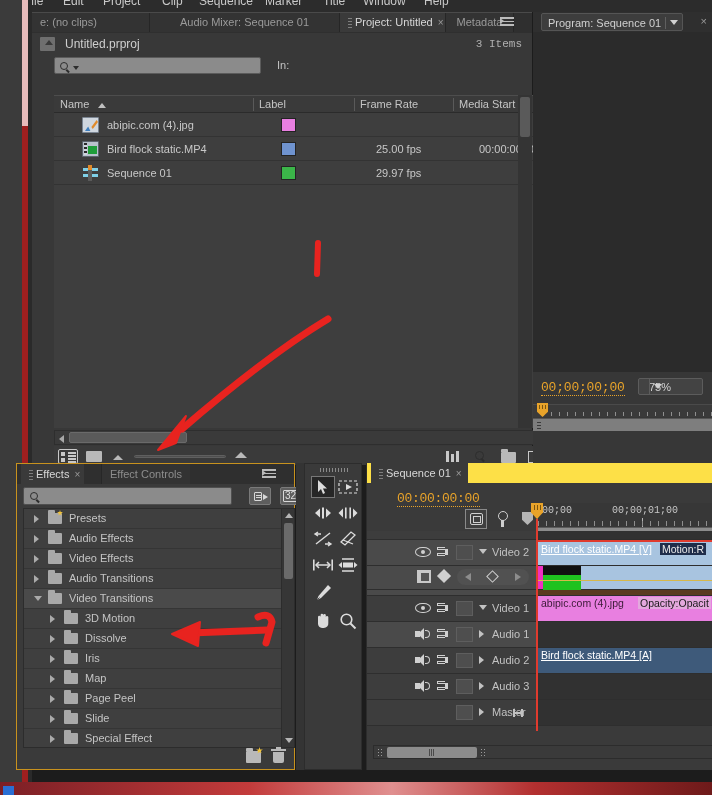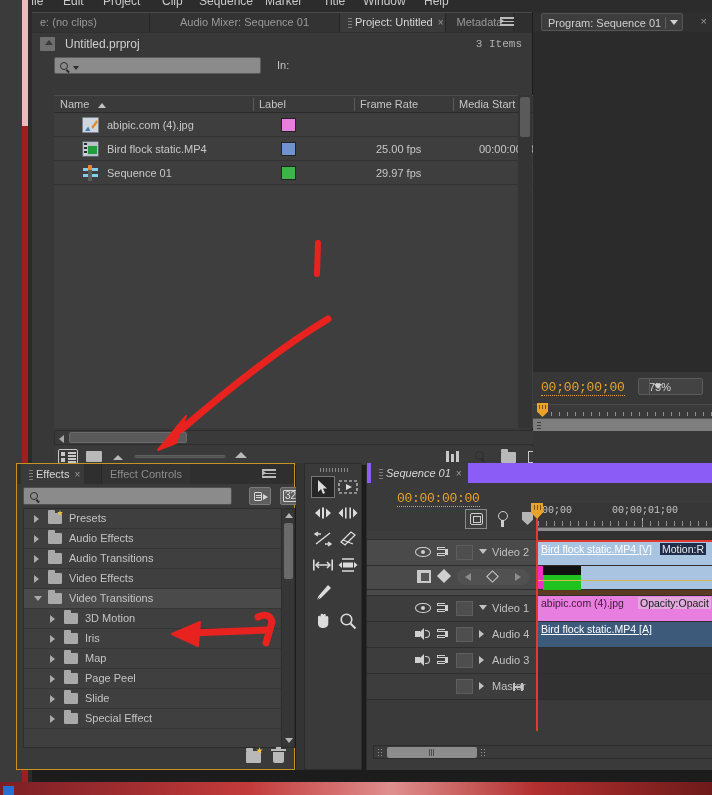--- a/index.html
+++ b/index.html
@@ -201,21 +201,21 @@
   
   #tools{left:304px;top:463px;width:58px;height:307px;background:#3a3a3a;border:1px solid #2c2c2c;}
   #tools .grip{position:absolute;left:14px;top:4px;width:30px;height:4px;
       background-image:radial-gradient(#8a8a8a 40%,transparent 41%);background-size:3px 2px;}
   .tool{position:absolute;width:24px;height:22px;}
   .tool.active{background:#262626;border:1px solid #787878;}
   .tool svg{position:absolute;left:50%;top:50%;transform:translate(-50%,-50%);}
 
   
   #timeline{left:366px;top:463px;width:346px;height:307px;background:#3a3a3a;border-left:1px solid #2c2c2c;}
-  #tl-tabs{height:20px;background:#8b5cf6;position:relative;font-style:italic;}
+  #tl-tabs{height:20px;background:#fde047;position:relative;}
   #tl-tab{position:absolute;left:4px;top:0;height:20px;line-height:20px;padding:0 6px 0 8px;background:#3a3a3a;color:#d8d8d8;font-size:11px;}
   #tl-tc{position:absolute;left:30px;top:28px;font-size:13px;color:#e8a32a;
       font-family:"Liberation Mono",monospace;letter-spacing:-.3px;border-bottom:1px dotted #e8a32a;}
   #tl-ctrls{position:absolute;left:98px;top:46px;width:70px;height:22px;}
   #tl-snap{position:absolute;left:0;top:0;width:22px;height:20px;background:#3f3f3f;border:1px solid #8a8a8a;}
   #tl-snap .m{position:absolute;left:4px;top:3px;width:13px;height:12px;border:1.5px solid #cfcfcf;border-radius:2px;}
   #tl-snap .m:after{content:"";position:absolute;left:2px;top:2px;width:6px;height:5px;border:1.5px solid #cfcfcf;}
   #tl-wrench{position:absolute;left:30px;top:2px;width:16px;height:17px;}
   #tl-wrench .c{position:absolute;left:3px;top:0;width:10px;height:10px;border:1.7px solid #cfcfcf;border-radius:50%;}
   #tl-wrench .s{position:absolute;left:6px;top:9px;width:3px;height:7px;background:#cfcfcf;}
@@ -479,36 +479,41 @@
       <span class="lbl">Presets</span>
     </div>
     <div class="fxrow lvl1">
       <span class="tw closed"></span>
       <span class="fold"></span>
       <span class="lbl">Audio Effects</span>
     </div>
     <div class="fxrow lvl1">
       <span class="tw closed"></span>
       <span class="fold"></span>
+      <span class="lbl">Video Effects</span>
+    </div>
+    <div class="fxrow lvl1">
+      <span class="tw closed"></span>
+      <span class="fold"></span>
       <span class="lbl">Audio Transitions</span>
-    </div>
-    <div class="fxrow lvl1">
-      <span class="tw closed"></span>
-      <span class="fold"></span>
-      <span class="lbl">Video Effects</span>
     </div>
     <div class="fxrow lvl1 sel">
       <span class="tw open"></span>
       <span class="fold"></span>
       <span class="lbl">Video Transitions</span>
     </div>
     <div class="fxrow lvl2">
       <span class="tw closed"></span>
       <span class="fold"></span>
       <span class="lbl">3D Motion</span>
+    </div>
+    <div class="fxrow lvl2">
+      <span class="tw closed"></span>
+      <span class="fold"></span>
+      <span class="lbl">Dissolve</span>
     </div>
     <div class="fxrow lvl2">
       <span class="tw closed"></span>
       <span class="fold"></span>
       <span class="lbl">Iris</span>
     </div>
     <div class="fxrow lvl2">
       <span class="tw closed"></span>
       <span class="fold"></span>
       <span class="lbl">Map</span>
@@ -727,37 +732,56 @@
         <span class="tname">Video 1</span>
       </div>
       <div class="lane">
         <div class="clip" style="left:0;width:176px;background:#e87fe0;">
           <span class="cname" style="color:#3a1a36;text-decoration:none;">abipic.com (4).jpg</span>
           <span class="cfx" style="left:100px;background:#e3a8dd;color:#1a1a1a;">Opacity:Opacit</span>
         </div>
       </div>
     </div>
 
+    <div class="trk sel">
+      <div class="hdr">
+        <span class="spk">
+            <i class="b"></i>
+            <i class="t"></i>
+            <i class="w1"></i>
+          </span>
+        <span class="lock">
+            <i class="r1"></i>
+            <i class="r2"></i>
+            <i class="d" style="background:#4a4a4a"></i>
+            <i class="d2"></i>
+          </span>
+        <span class="sq"></span>
+        <span class="tw closed" style="border-left:5px solid #c2c2c2;border-top:4px solid transparent;border-bottom:4px solid transparent;"></span>
+        <span class="tname">Audio 1</span>
+      </div>
+      <div class="lane"></div>
+    </div>
 
     <div class="trk">
       <div class="hdr">
         <span class="spk">
             <i class="b"></i>
             <i class="t"></i>
             <i class="w1"></i>
           </span>
         <span class="lock">
             <i class="r1"></i>
             <i class="r2"></i>
             <i class="d"></i>
             <i class="d2"></i>
           </span>
         <span class="sq"></span>
         <span class="tw closed" style="border-left:5px solid #c2c2c2;border-top:4px solid transparent;border-bottom:4px solid transparent;"></span>
-        <span class="tname">Audio 4</span>
+        <span class="tname">Audio 2</span>
       </div>
       <div class="lane">
         <div class="clip" style="left:0;width:176px;background:#3e5a7a;">
           <span class="cname" style="color:#ffffff">Bird flock static.MP4 [A]</span>
         </div>
       </div>
     </div>
 
     <div class="trk">
       <div class="hdr">

